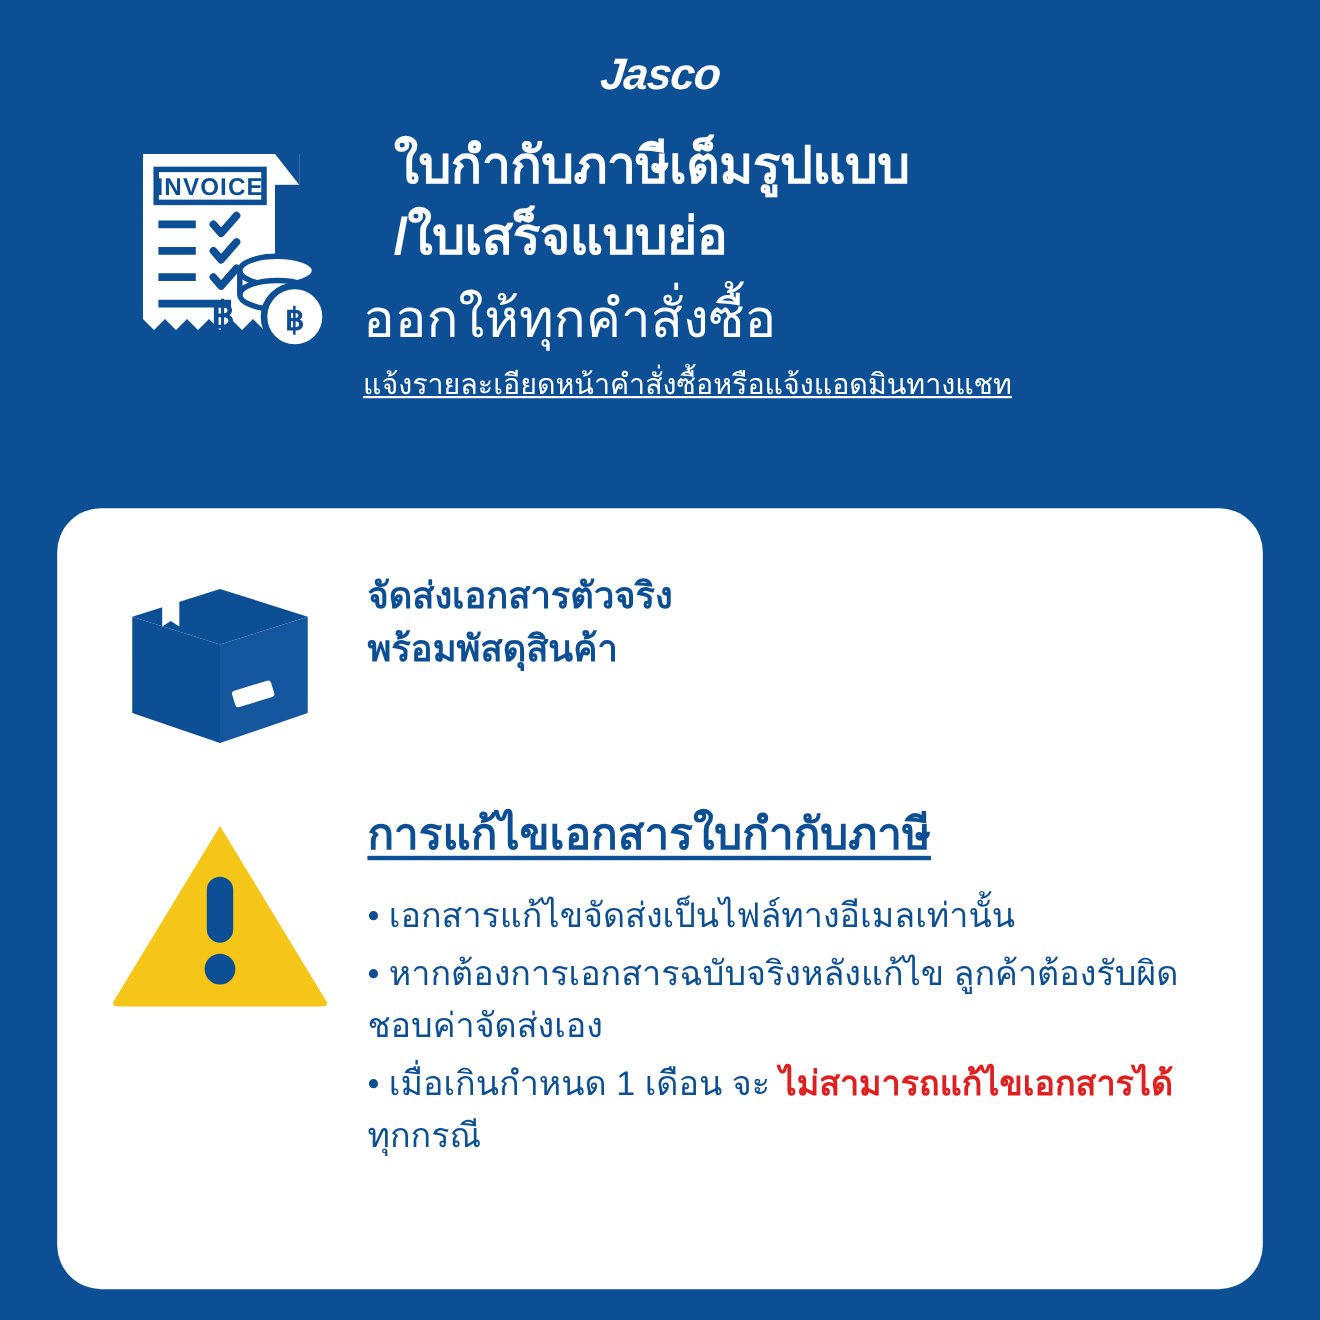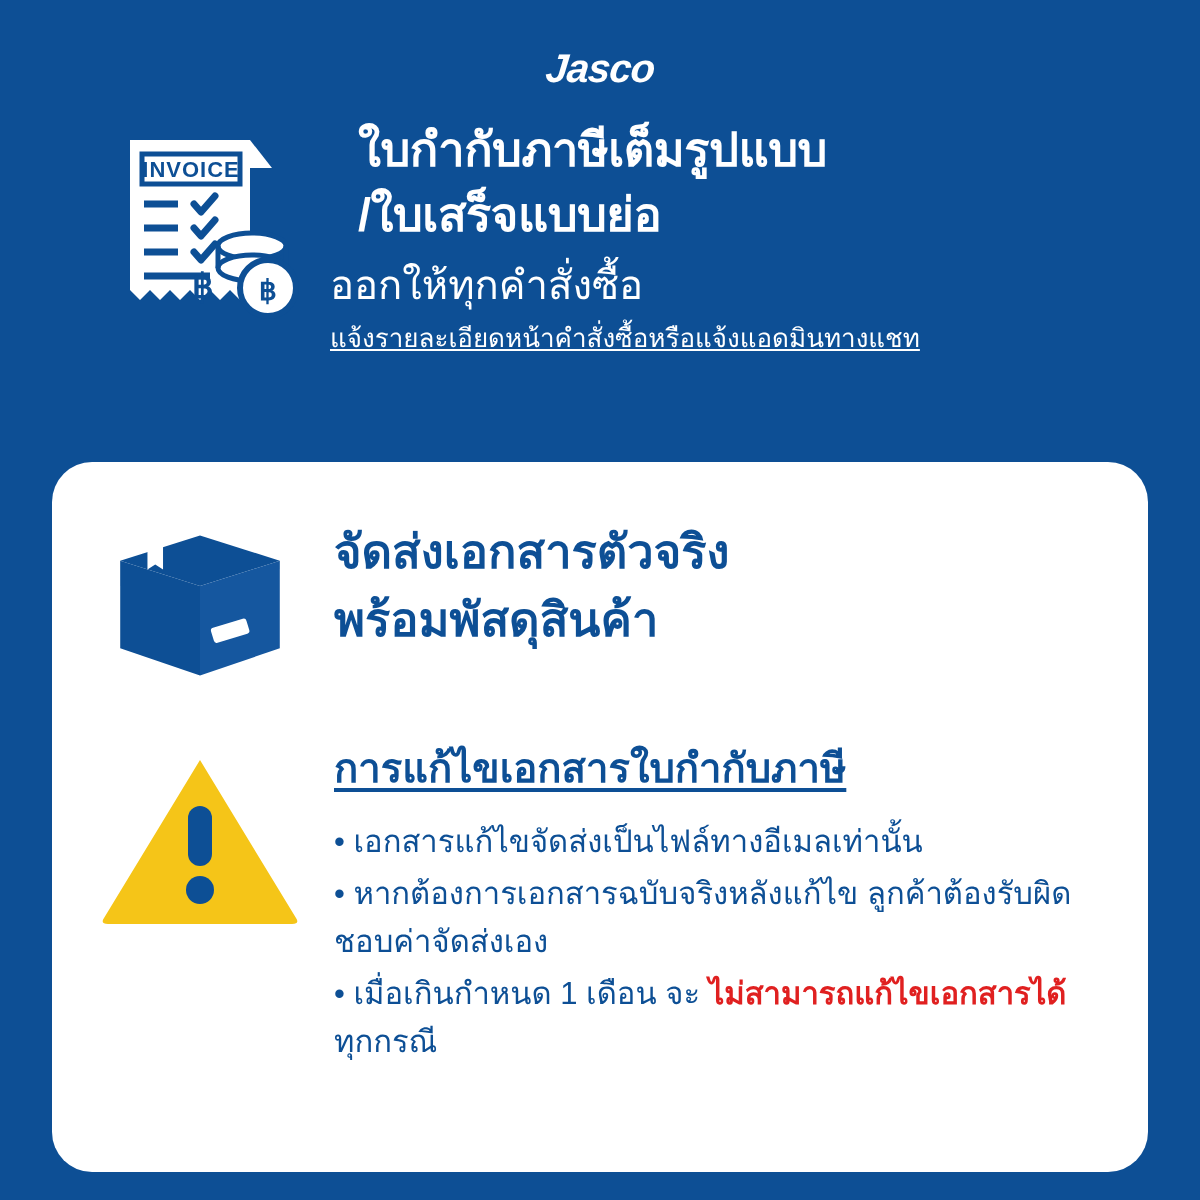--- a/index.html
+++ b/index.html
@@ -49,21 +49,21 @@
   .hero-title {
     color: #ffffff;
     font-size: 47px;
     font-weight: bold;
     line-height: 1.38;
     letter-spacing: -0.5px;
     margin-left: 28px;
   }
   .hero-sub1 {
     color: #ffffff;
-    font-size: 40px;
+    font-size: 48px;
     line-height: 1.45;
     margin-top: 8px;
   }
   .hero-sub2 {
     color: #ffffff;
     font-size: 26px;
     line-height: 1.4;
     margin-top: 6px;
     text-decoration: underline;
   }
@@ -89,30 +89,30 @@
     width: 210px;
     flex: 0 0 210px;
     padding-top: 6px;
   }
   .ship-text {
     flex: 1;
     padding-top: 10px;
   }
   .ship-title {
     color: #0d4f95;
-    font-size: 47px;
+    font-size: 33px;
     font-weight: bold;
     line-height: 1.45;
   }
 
   .warn-row {
     display: flex;
     align-items: flex-start;
     gap: 24px;
-    margin-top: 42px;
+    margin-top: 32px;
   }
   .warn-icon {
     width: 210px;
     flex: 0 0 210px;
     padding-top: 12px;
   }
   .warn-body { flex: 1; }
 
   .warn-heading {
     color: #0d4f95;

